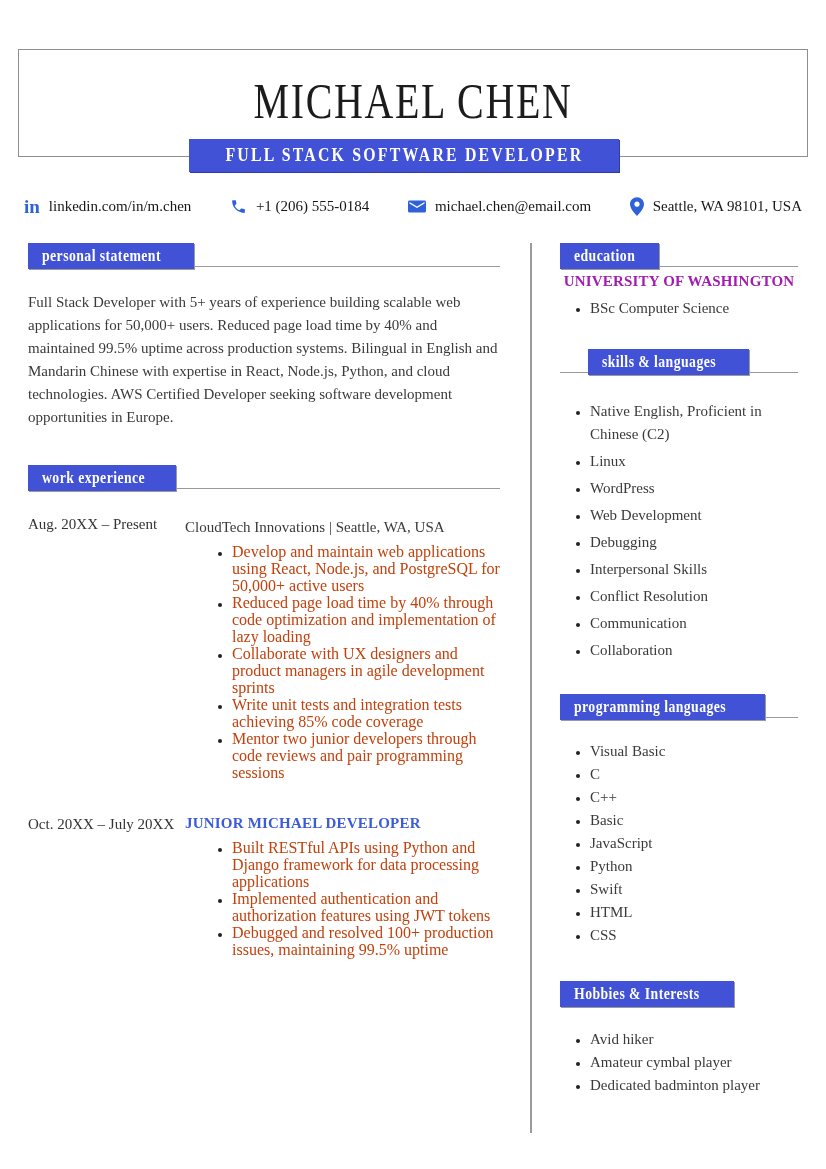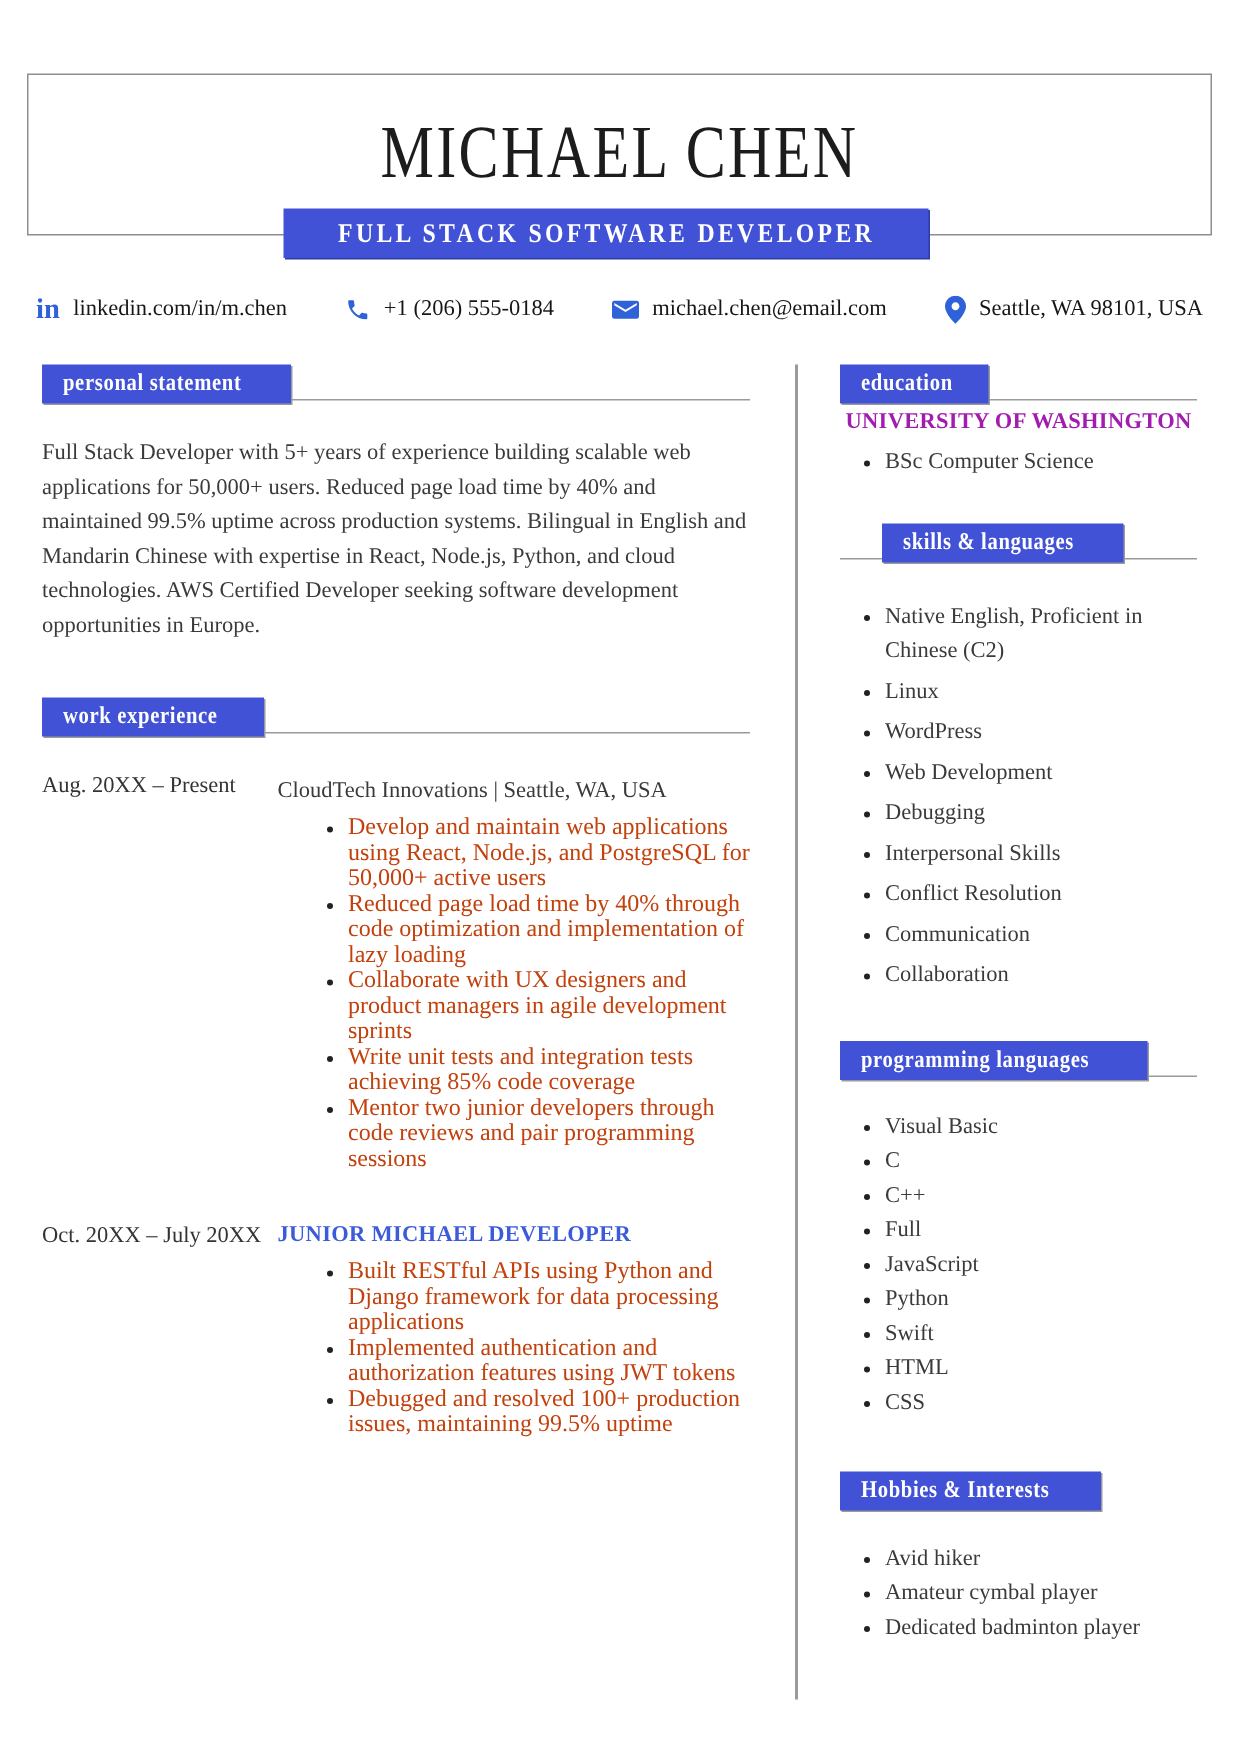--- a/index.html
+++ b/index.html
@@ -204,21 +204,21 @@
 
     <div class="sec-head prog-head">
       <div class="badge">
         <span>programming languages</span>
       </div>
     </div>
     <ul class="prog-list">
         <li>Visual Basic</li>
         <li>C</li>
         <li>C++</li>
-        <li>Full</li>
+        <li>Basic</li>
         <li>JavaScript</li>
         <li>Python</li>
         <li>Swift</li>
         <li>HTML</li>
         <li>CSS</li>
       </ul>
 
     <div class="sec-head no-line hob-head">
       <div class="badge">
         <span>Hobbies &amp; Interests</span>

